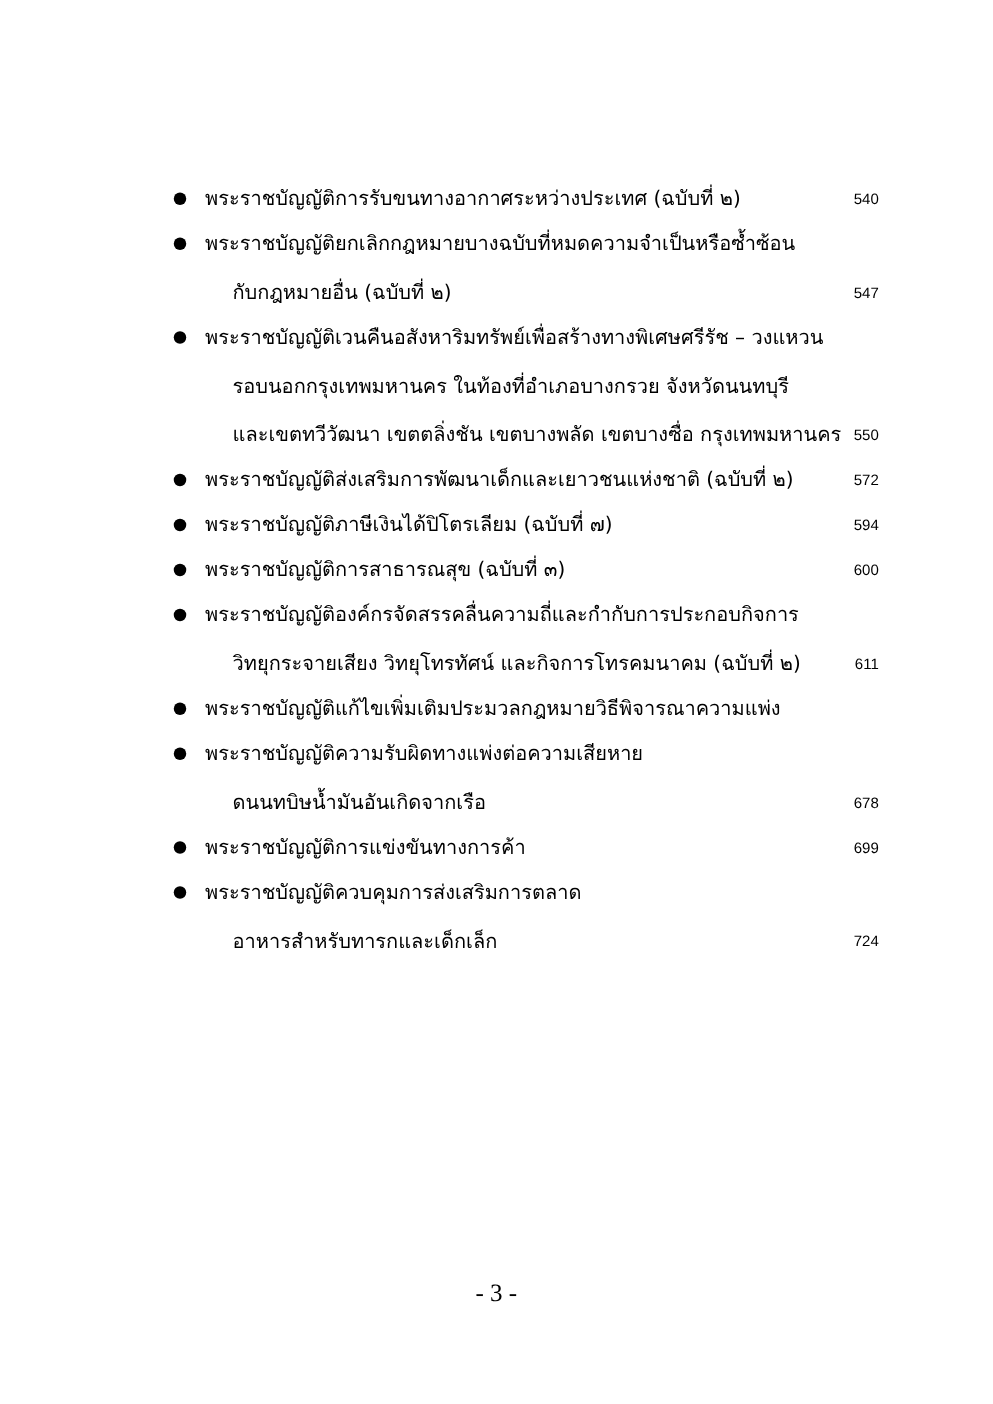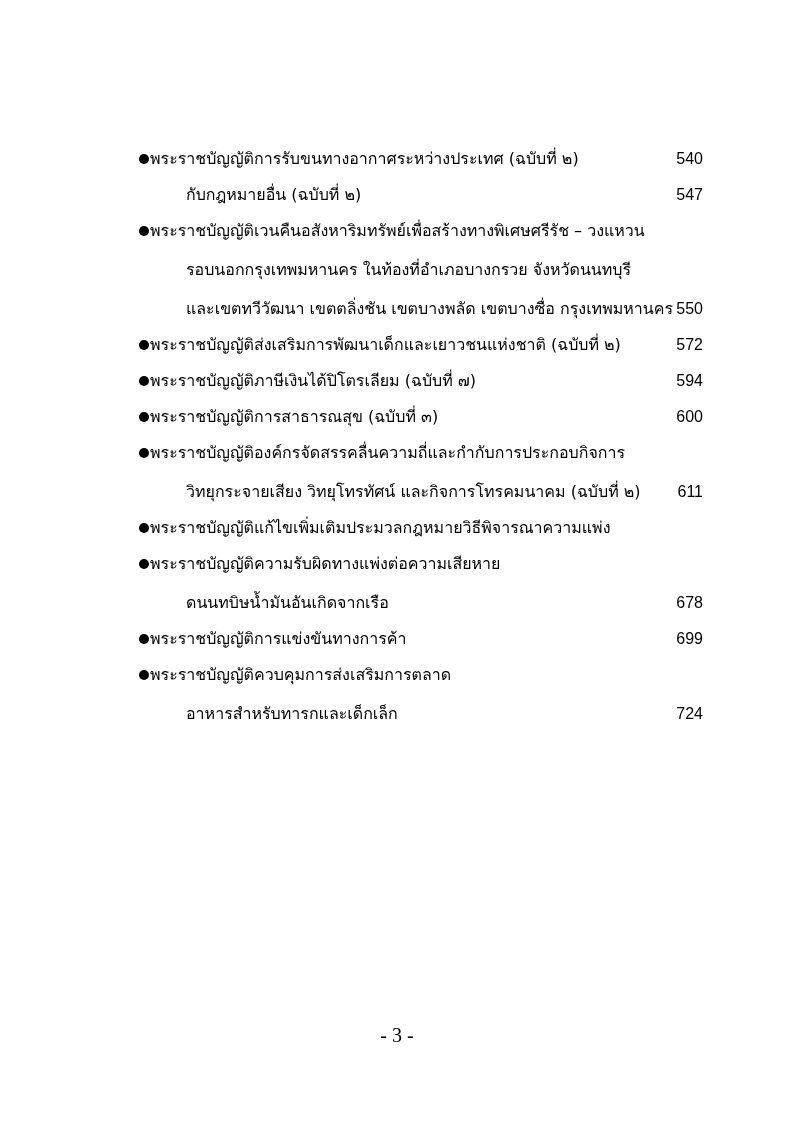--- a/index.html
+++ b/index.html
@@ -40,36 +40,36 @@
       position: absolute;
       left: 2px;
       top: 8px;
       width: 10px;
       height: 10px;
       border-radius: 50%;
       background: #000;
     }
     .first-text {
       position: absolute;
-      left: 13px;
+      left: 27px;
       top: 0;
       text-align: center;
     }
     .cont-text {
       position: absolute;
       left: 49px;
       top: 0;
       text-align: center;
     }
     .page {
       position: absolute;
       right: 0;
       top: 0;
       font-family: "Liberation Sans", sans-serif;
-      font-size: 16px;
+      font-size: 12px;
     }
     .footer {
       position: absolute;
       left: 0;
       width: 794px;
       top: 1024px;
       text-align: center;
       font-family: "Liberation Serif", serif;
       font-size: 20px;
     }
@@ -81,20 +81,24 @@
 
   <div class="entry">
     <div class="line">
       <span class="bullet"></span>
       <span class="first-text">พระราชบัญญัติการรับขนทางอากาศระหว่างประเทศ (ฉบับที่ ๒)</span>
       <span class="page">540</span>
     </div>
   </div>
 
   <div class="entry">
+    <div class="line">
+      <span class="bullet"></span>
+      <span class="first-text">พระราชบัญญัติยกเลิกกฎหมายบางฉบับที่หมดความจำเป็นหรือซ้ำซ้อน</span>
+    </div>
     <div class="line">
       <span class="cont-text">กับกฎหมายอื่น (ฉบับที่ ๒)</span>
       <span class="page">547</span>
     </div>
   </div>
 
   <div class="entry">
     <div class="line">
       <span class="bullet"></span>
       <span class="first-text">พระราชบัญญัติเวนคืนอสังหาริมทรัพย์เพื่อสร้างทางพิเศษศรีรัช – วงแหวน</span>

